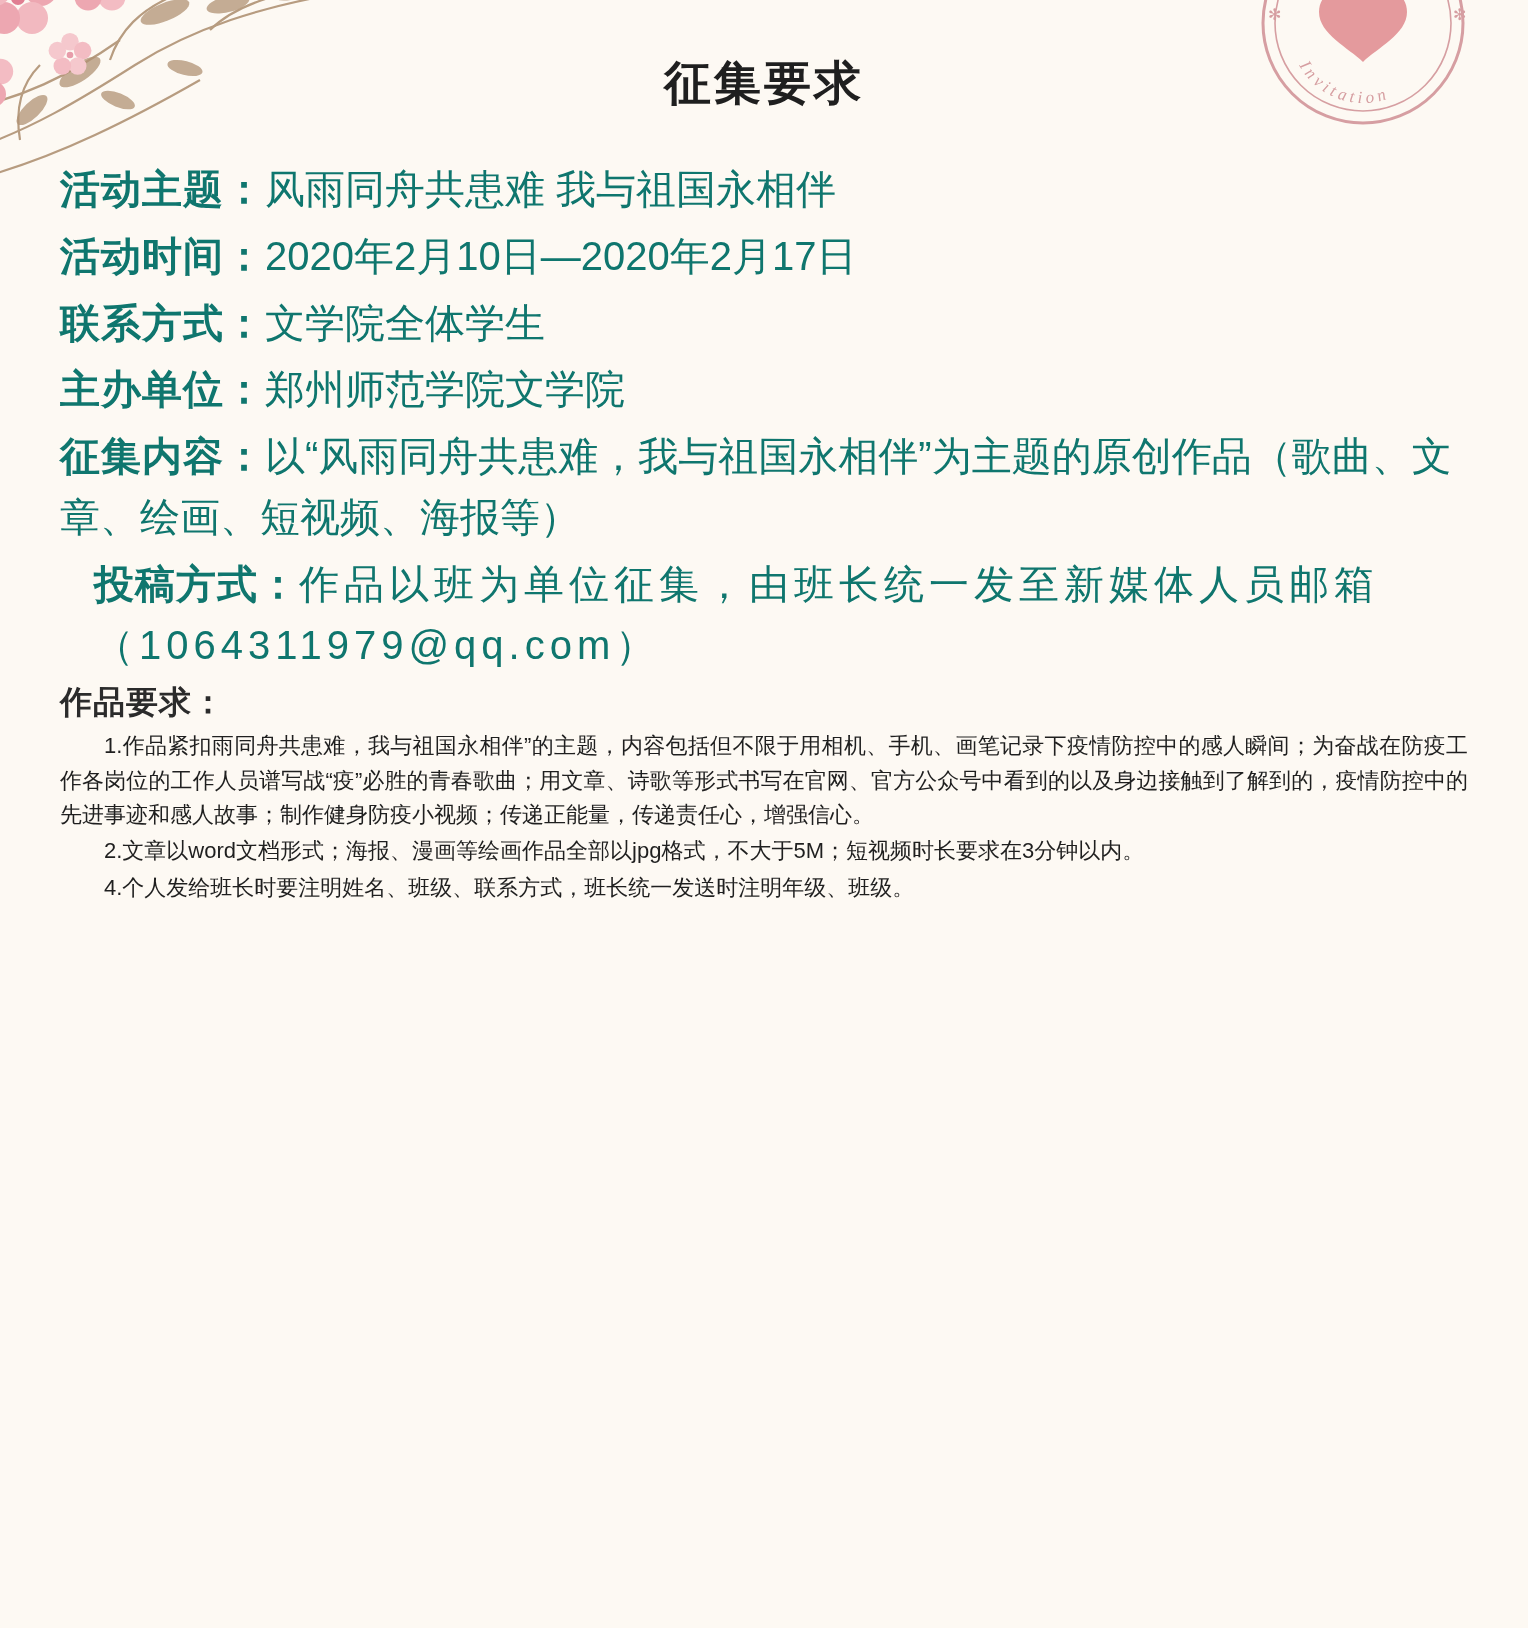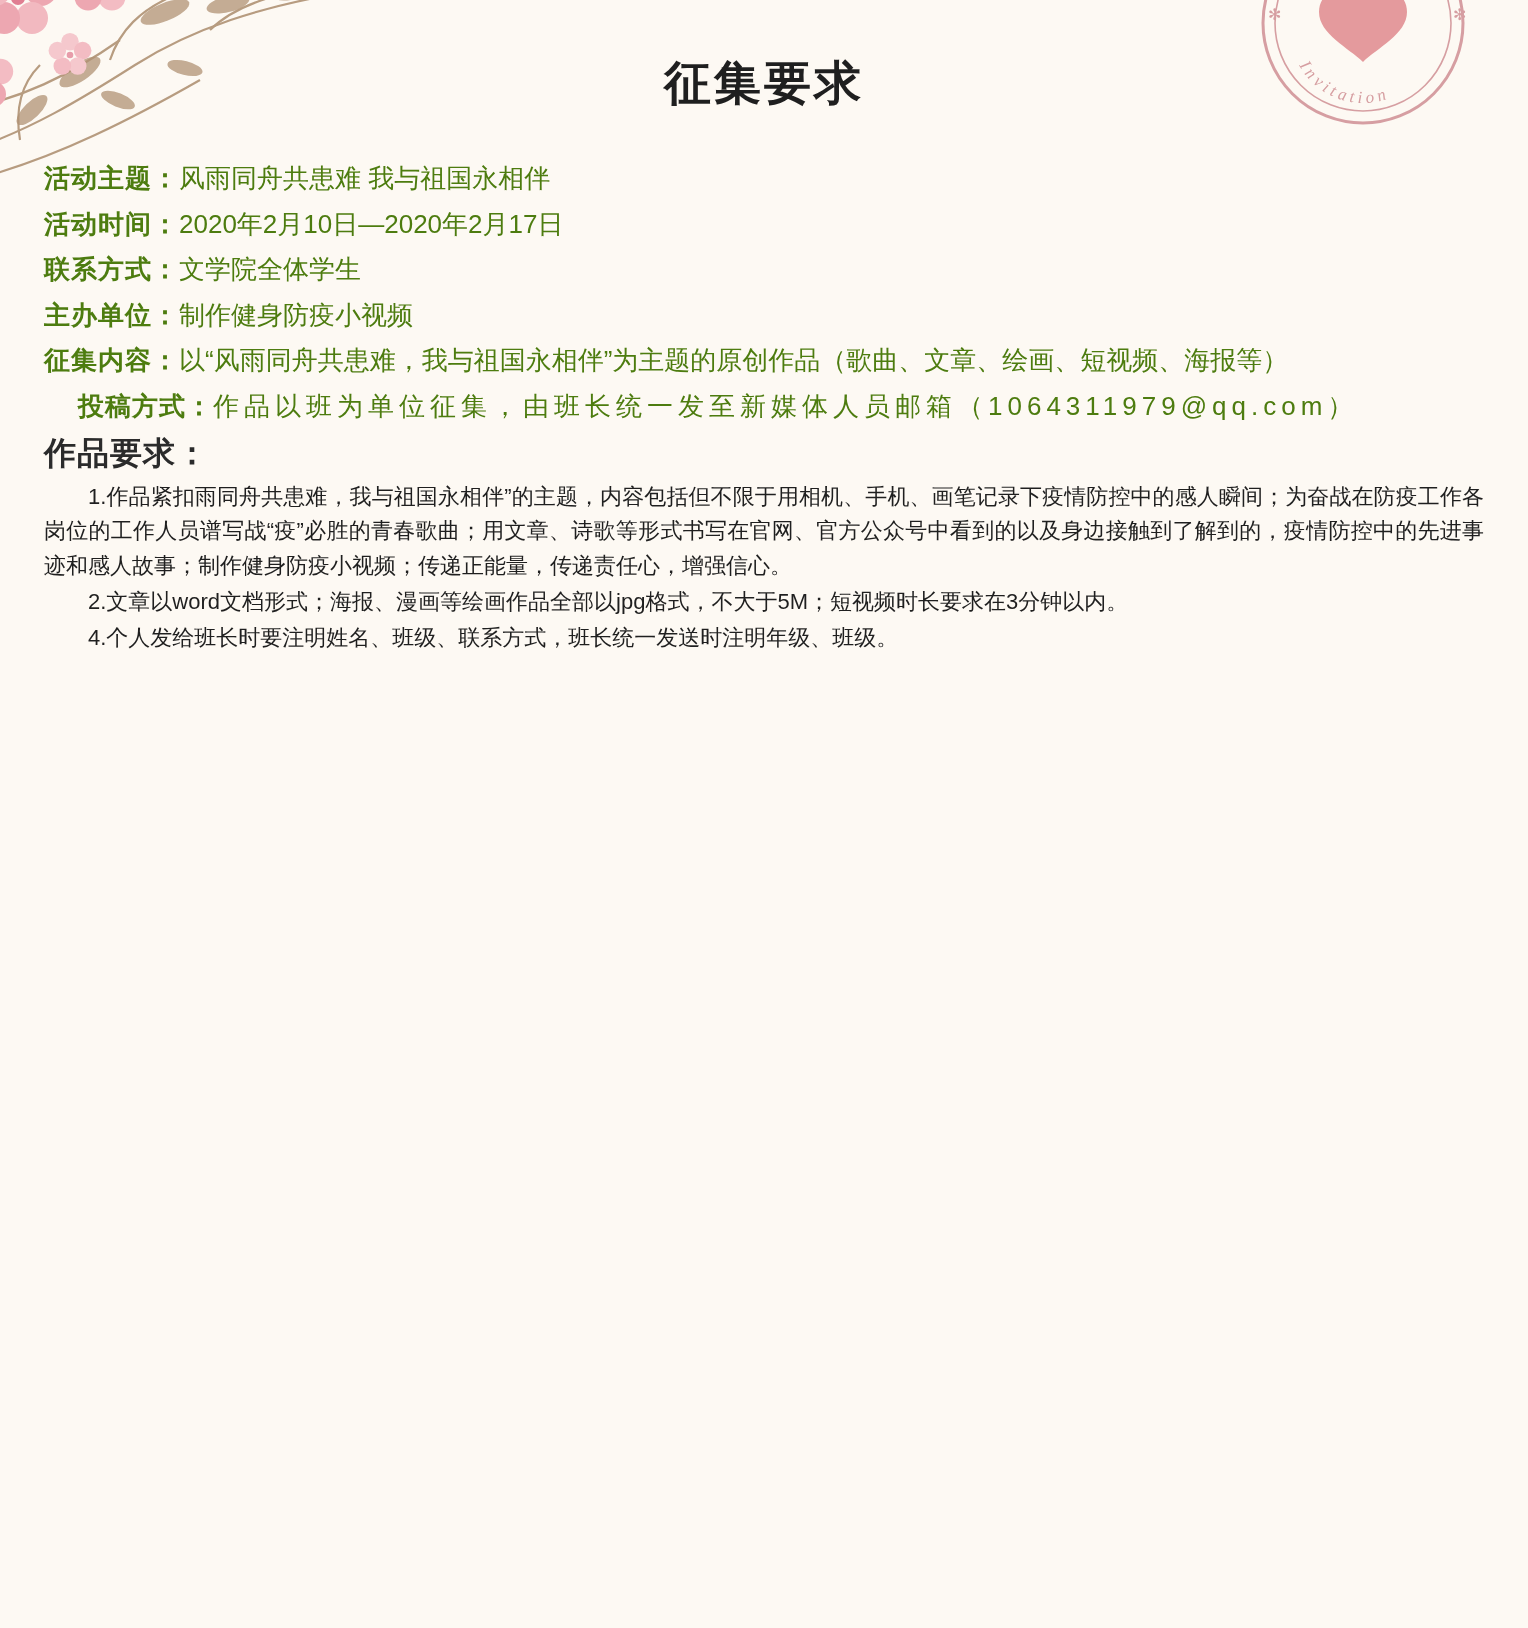--- a/index.html
+++ b/index.html
@@ -31,37 +31,37 @@
     right: 30px;
     width: 270px;
     height: 150px;
     pointer-events: none;
   }
 
   
   .page {
     position: relative;
     z-index: 2;
-    padding: 0 44px;
+    padding: 0 60px;
     box-sizing: border-box;
   }
   .doc-title {
     text-align: center;
     font-size: 47px;
     font-weight: bold;
     letter-spacing: 3px;
     margin: 52px 0 44px 0;
     color: #1f1f1f;
   }
 
   .field-line {
-    font-size: 26px;
+    font-size: 40px;
     line-height: 1.52;
     margin: 0 0 6px 0;
-    color: #4d7c0f;
+    color: #0f766e;
   }
   .field-label {
     font-weight: bold;
     letter-spacing: 1px;
   }
   .field-value {
     font-weight: normal;
   }
 
   .spread {
@@ -179,21 +179,21 @@
 
   <p class="field-line">
     <span class="field-label">活动时间：</span><span class="field-value">2020年2月10日—2020年2月17日</span>
   </p>
 
   <p class="field-line">
     <span class="field-label">联系方式：</span><span class="field-value">文学院全体学生</span>
   </p>
 
   <p class="field-line">
-    <span class="field-label">主办单位：</span><span class="field-value">制作健身防疫小视频</span>
+    <span class="field-label">主办单位：</span><span class="field-value">郑州师范学院文学院</span>
   </p>
 
   <p class="field-line">
     <span class="field-label">征集内容：</span><span class="field-value">以“风雨同舟共患难，我与祖国永相伴”为主题的原创作品（歌曲、文章、绘画、短视频、海报等）</span>
   </p>
 
   <p class="field-line spread">
     <span class="field-label">投稿方式：</span><span class="field-value">作品以班为单位征集，由班长统一发至新媒体人员邮箱（1064311979@qq.com）</span>
   </p>
 

